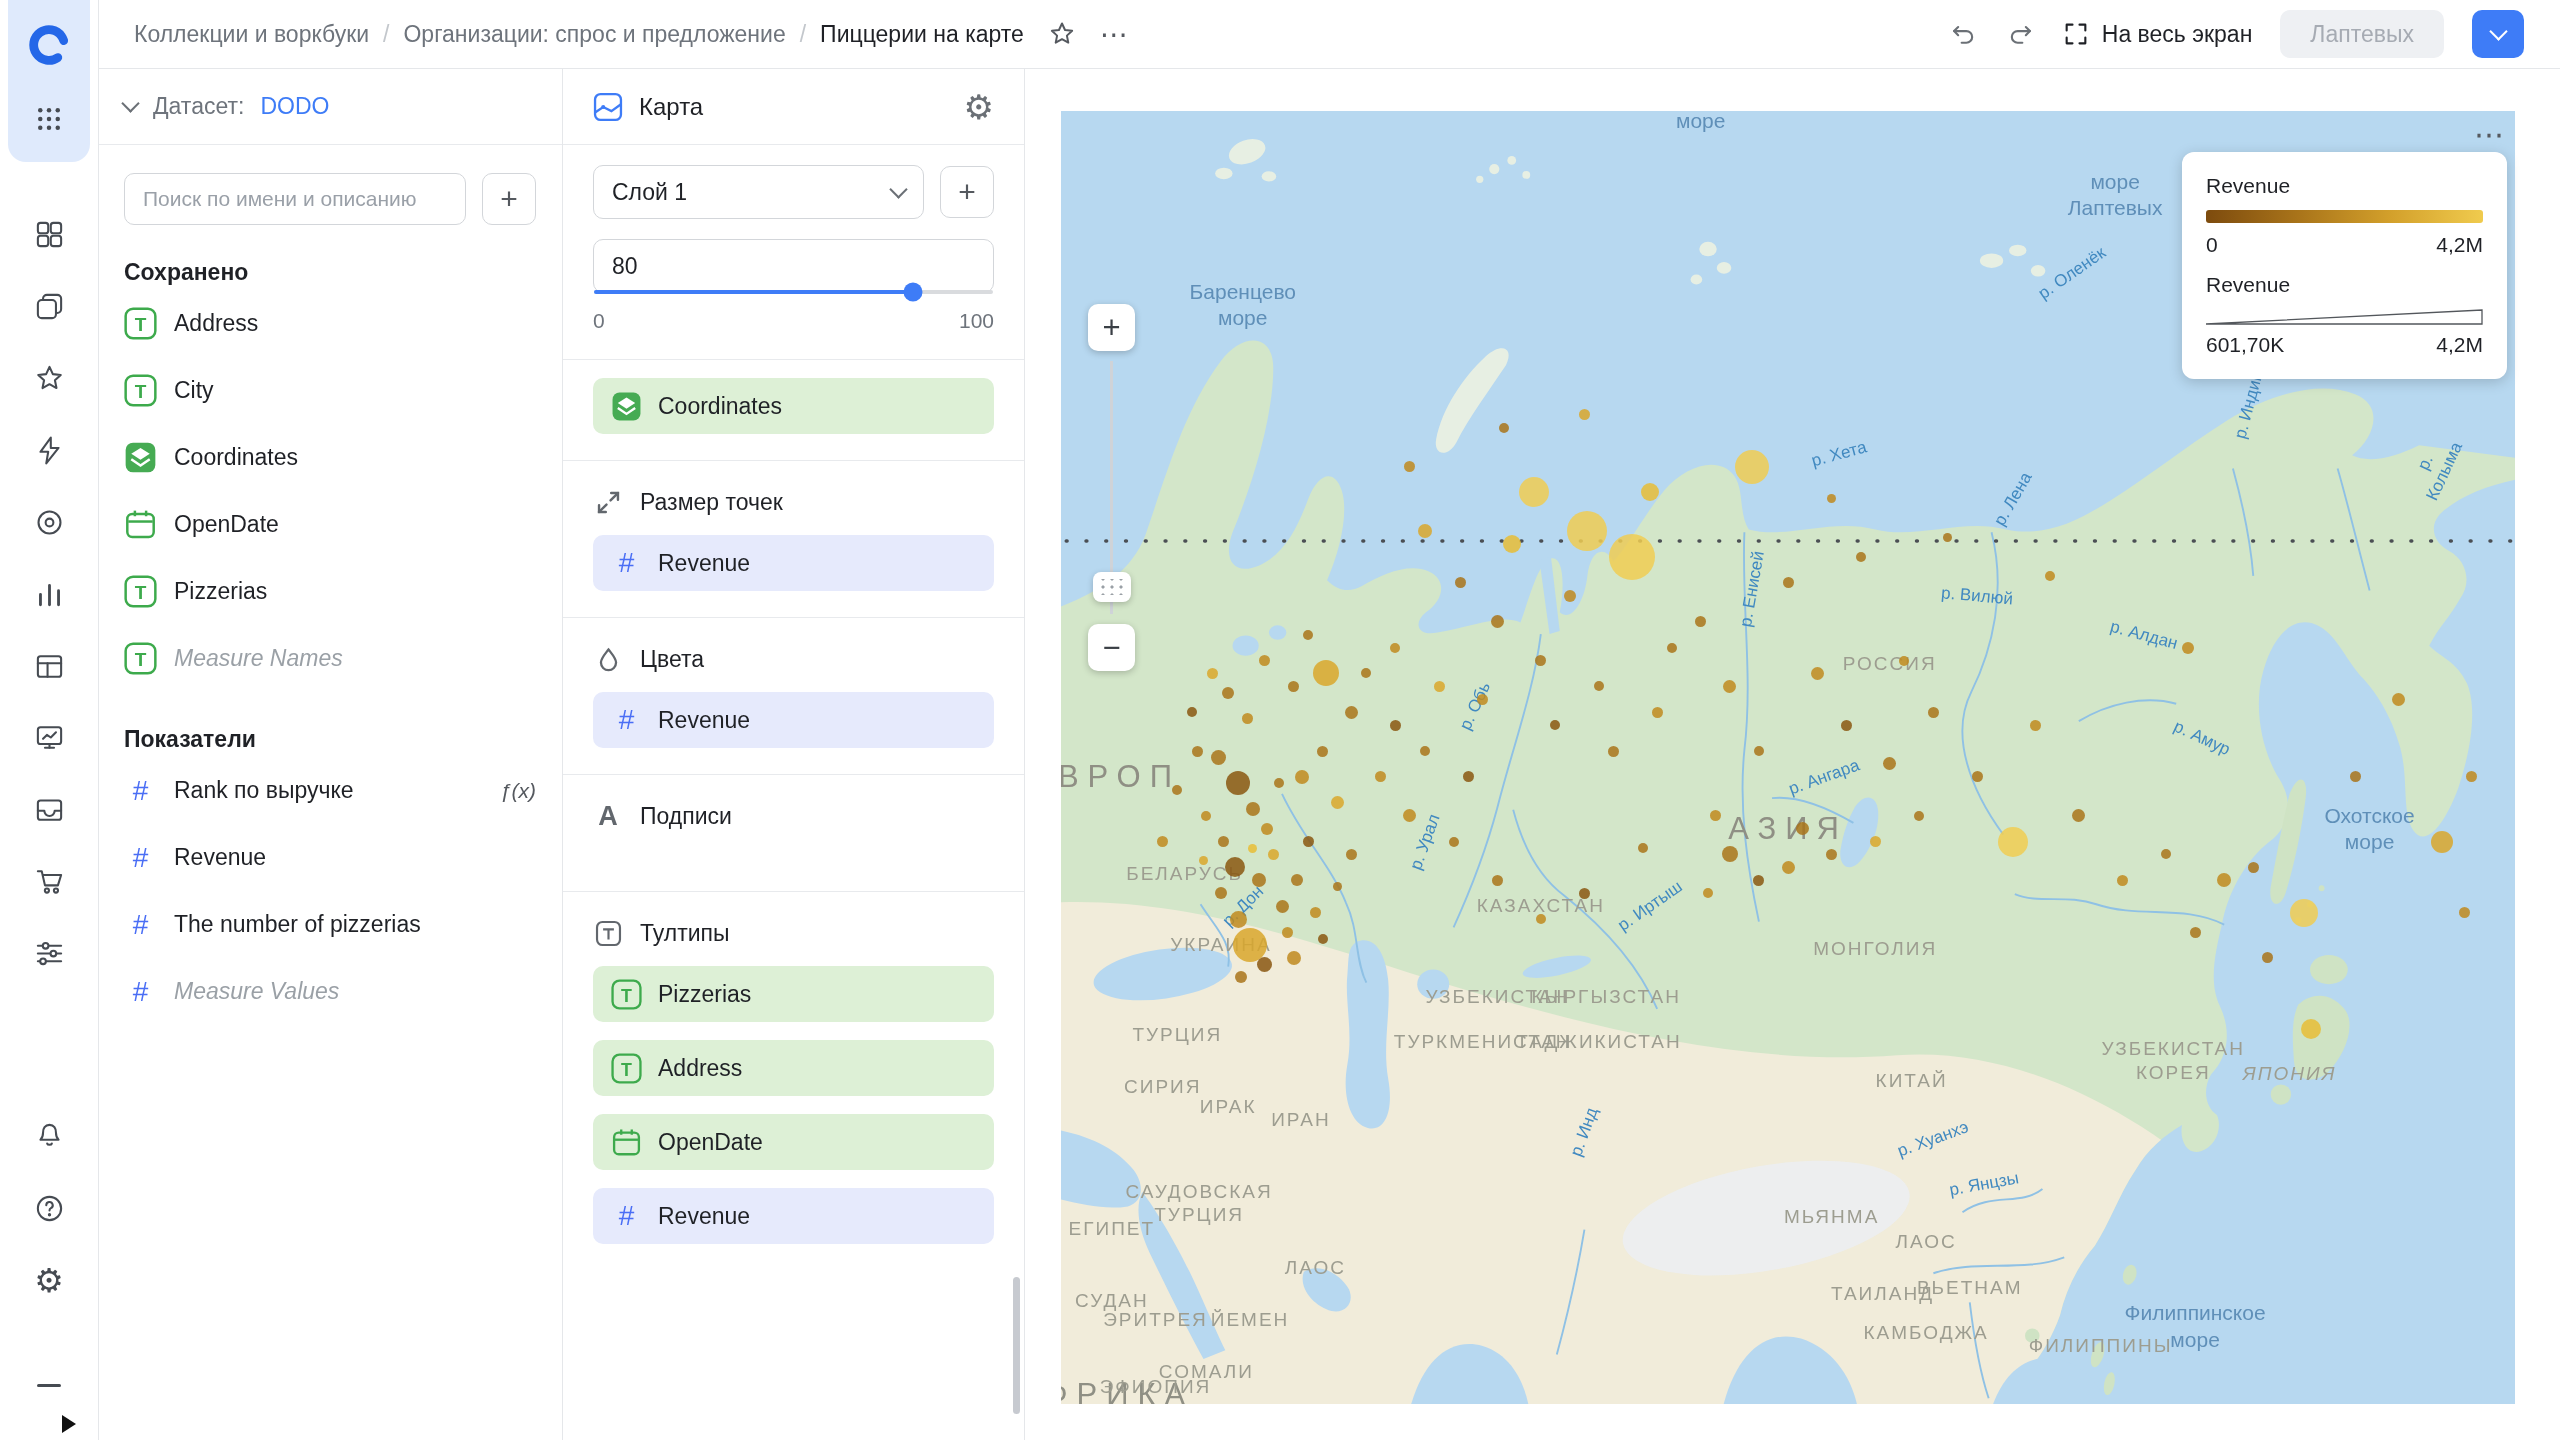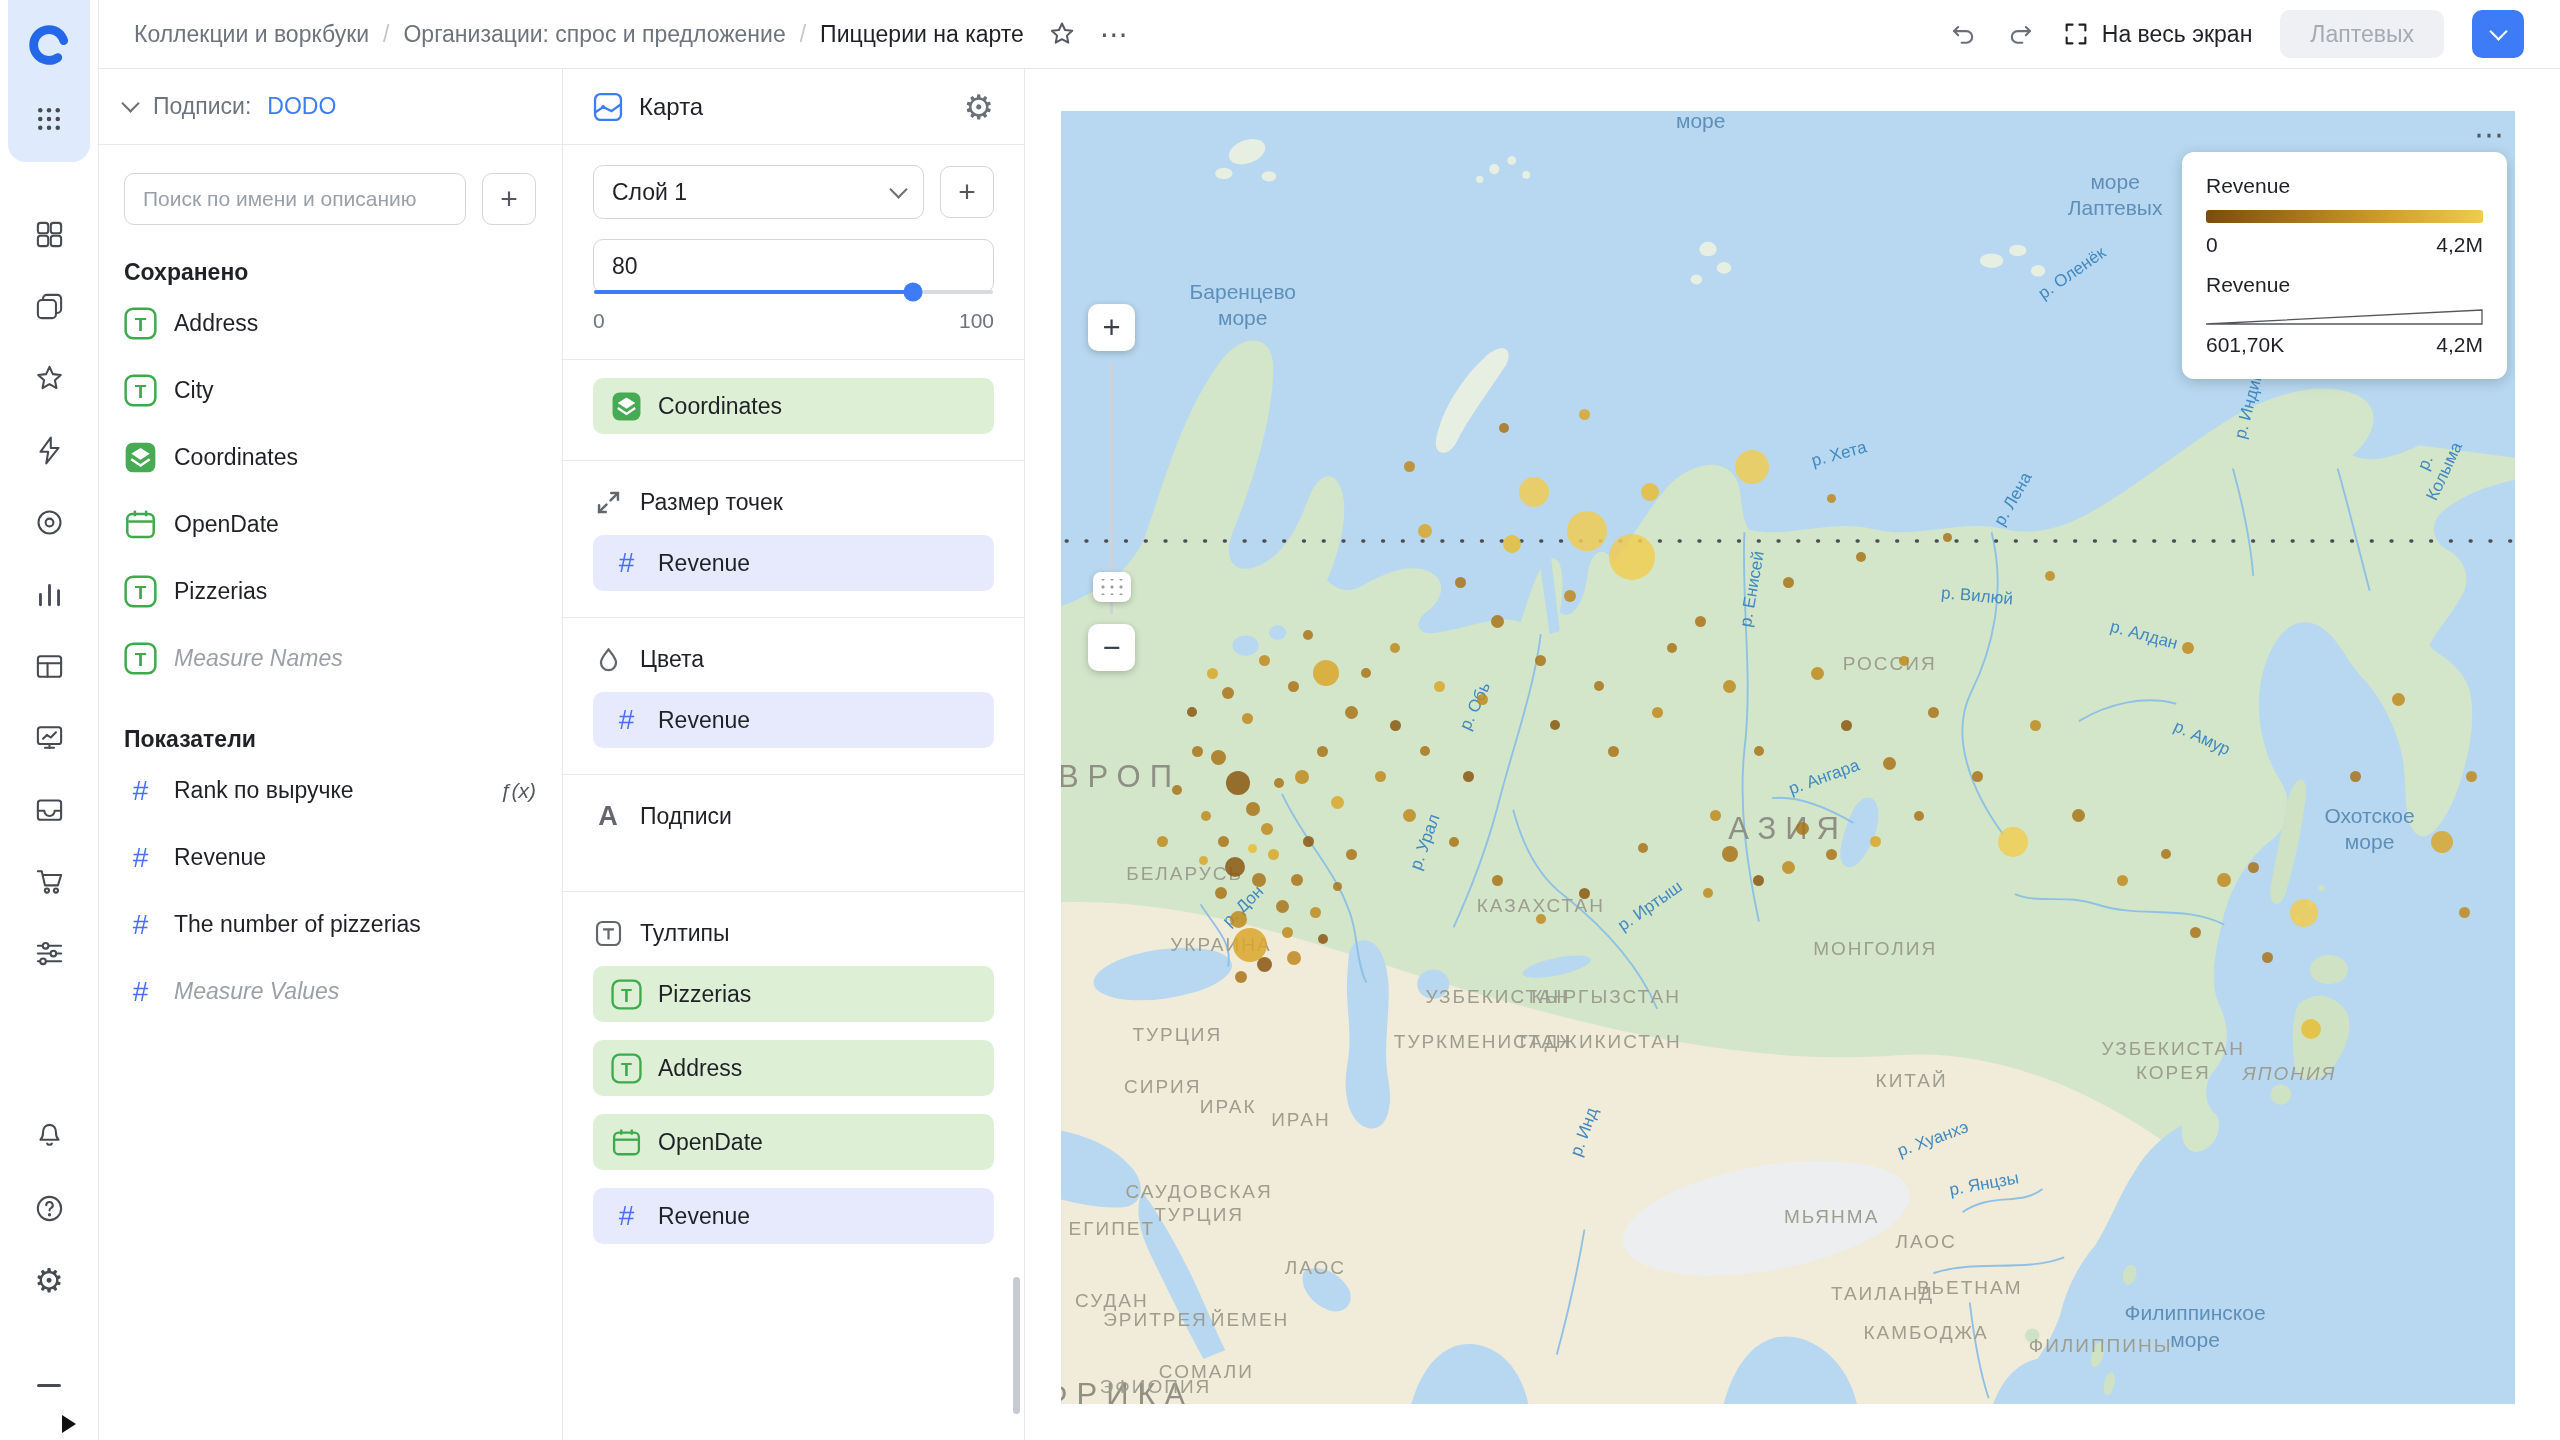--- a/index.html
+++ b/index.html
@@ -247,21 +247,21 @@
       <button class="saved-btn">Лаптевых</button>
       <button class="blue-btn">
           <span class="chev white"></span>
         </button>
     </div>
   </div>
 
   <div class="ds-panel">
     <div class="ds-head">
       <span class="chev"></span>
-      <span class="ds-label">Подписи:</span>
+      <span class="ds-label">Датасет:</span>
       <span class="ds-name">DODO</span>
     </div>
     <div class="search-row">
       <input class="search-input" placeholder="Поиск по имени и описанию" style="">
       <button class="sq-btn">+</button>
     </div>
     <div class="sec-title">Сохранено</div>
     <div id="dims-list">
         <div class="field-row">
           <span class="field-icon">

